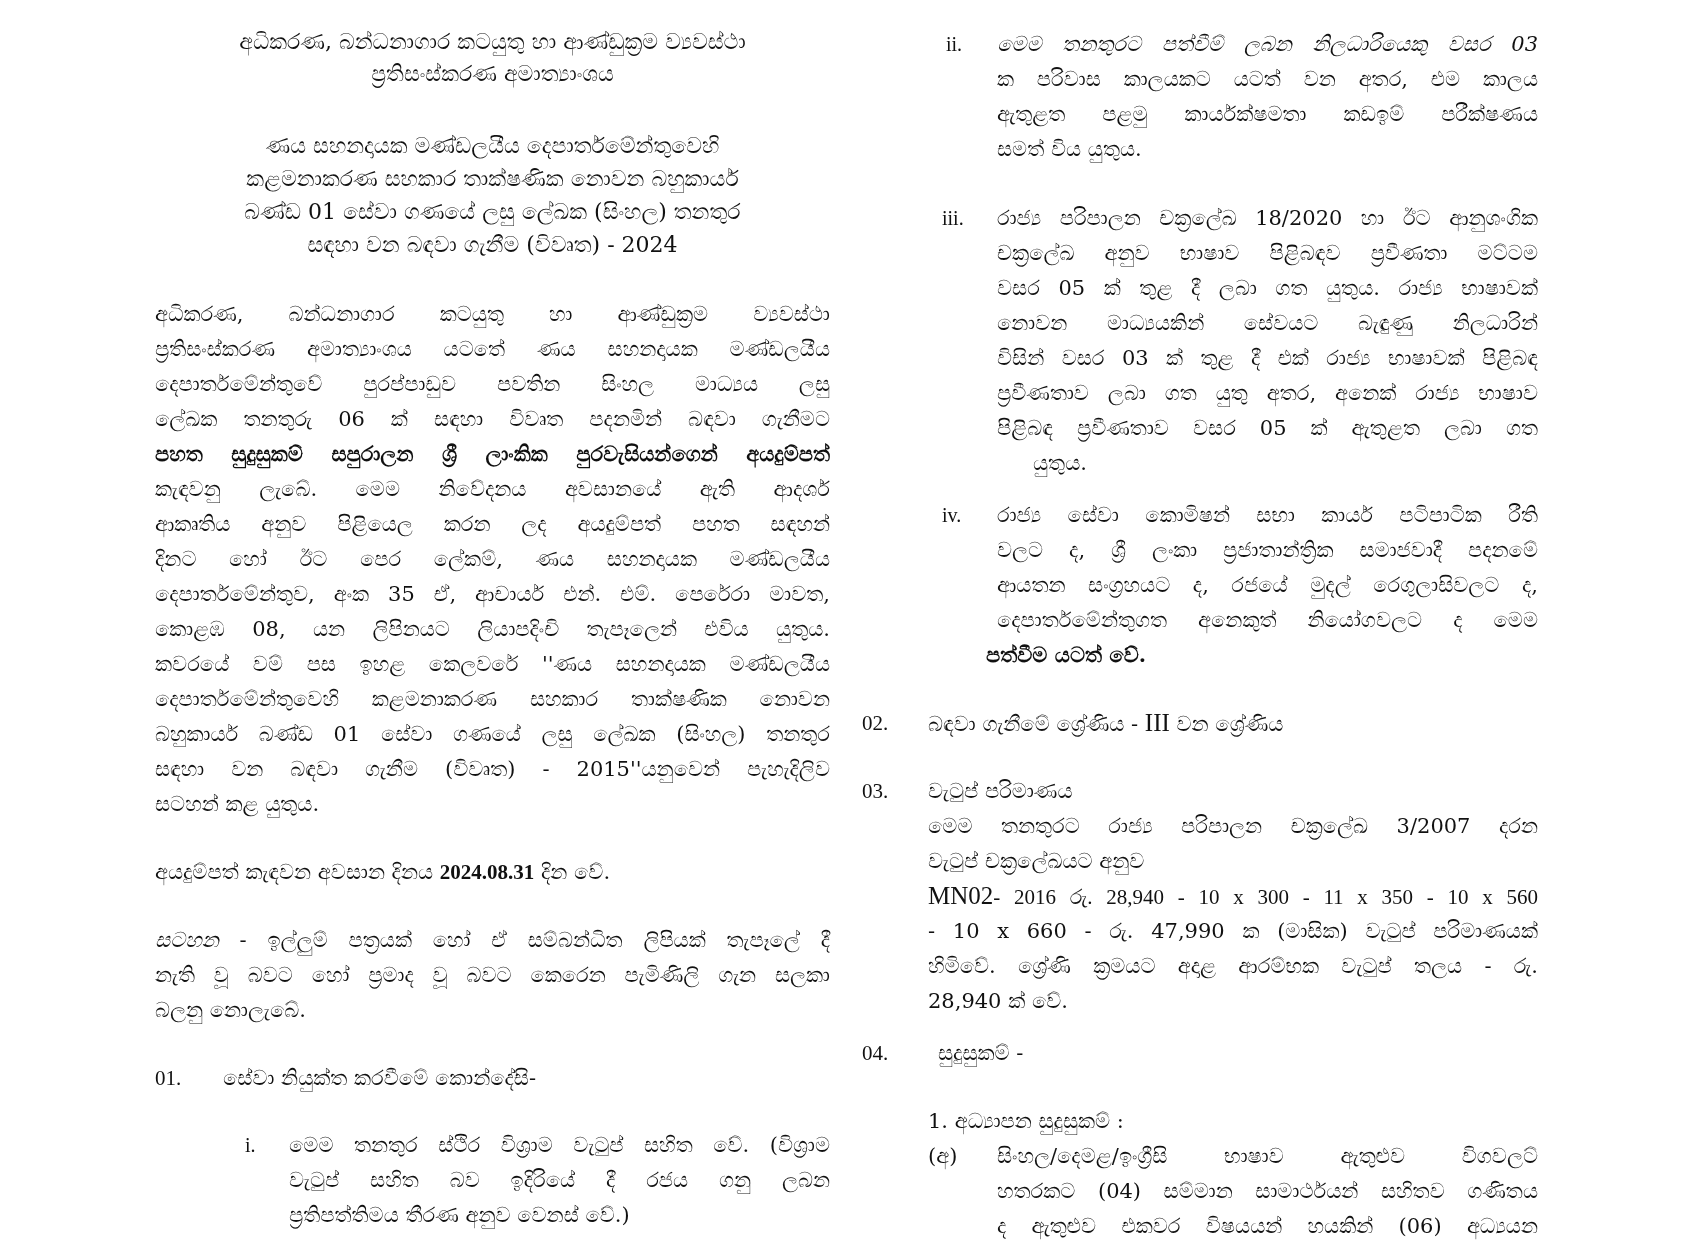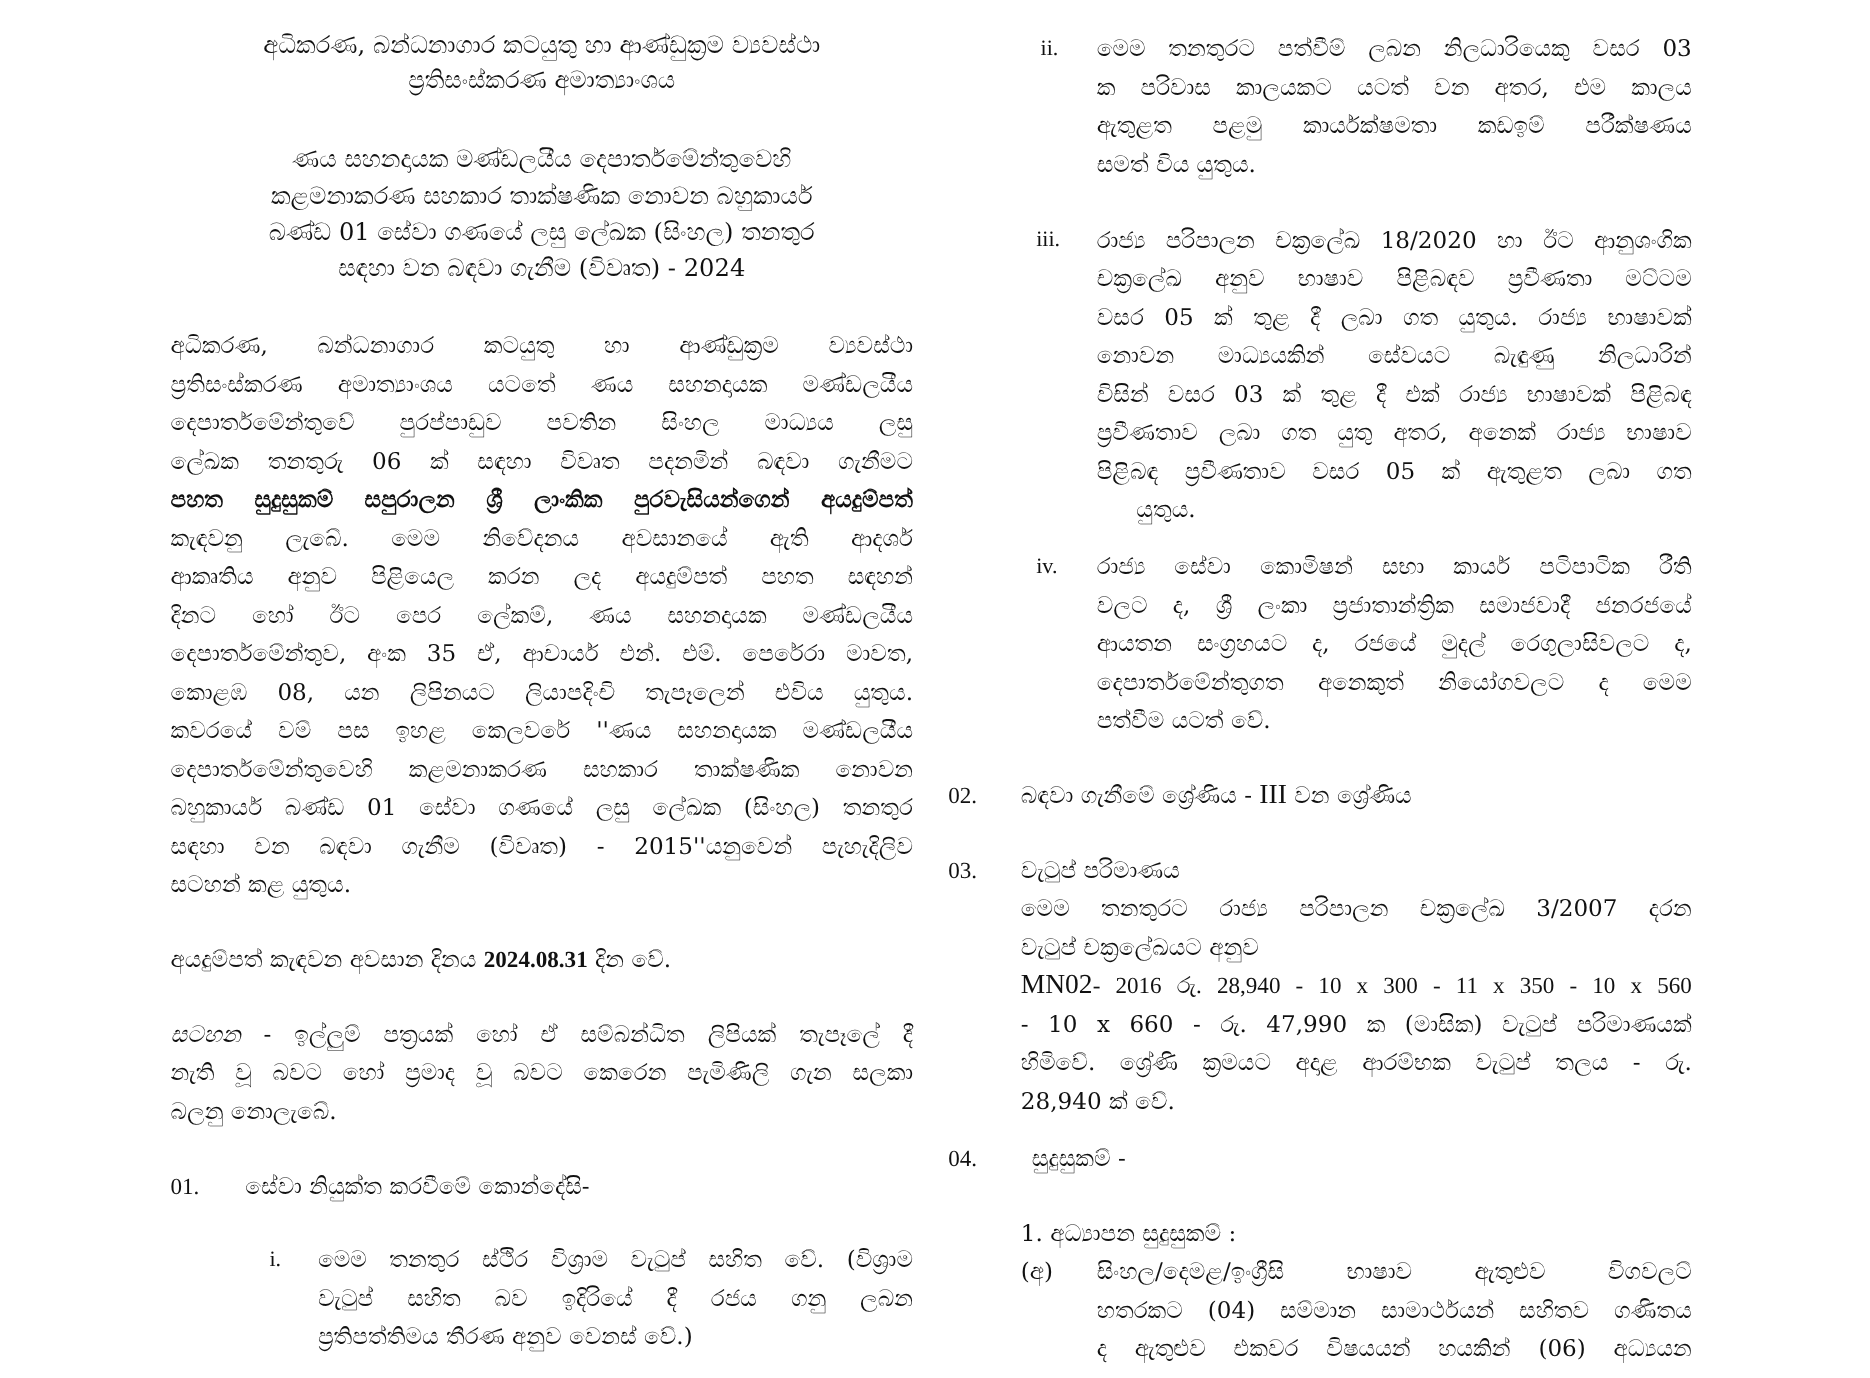--- a/index.html
+++ b/index.html
@@ -69,41 +69,41 @@
     <div class="line" style="top:1063px;left:68px;">සේවා නියුක්ත කරවීමේ කොන්දේසි-</div>
 
     <div class="roman" style="top:1130px;left:90px;">i.</div>
     <div class="line just" style="top:1130px;left:134px;width:541px;">මෙම තනතුර ස්ථිර විශ්‍රාම වැටුප් සහිත වේ. (විශ්‍රාම</div>
     <div class="line just" style="top:1165px;left:134px;width:541px;">වැටුප් සහිත බව ඉදිරියේ දී රජය ගනු ලබන</div>
     <div class="line" style="top:1200px;left:134px;">ප්‍රතිපත්තිමය තීරණ අනුව වෙනස් වේ.)</div>
   </div>
 
   <div class="col col-right">
     <div class="roman" style="top:29px;left:84px;">ii.</div>
-    <div class="line just" style="top:29px;left:135px;width:541px;">මෙම තනතුරට පත්වීම් ලබන නිලධාරියෙකු වසර 03</div>
+    <div class="line just" style="top:29px;left:135px;width:541px;font-style:italic;">මෙම තනතුරට පත්වීම් ලබන නිලධාරියෙකු වසර 03</div>
     <div class="line just" style="top:64px;left:135px;width:541px;">ක පරිවාස කාලයකට යටත් වන අතර, එම කාලය</div>
     <div class="line just" style="top:99px;left:135px;width:541px;">ඇතුළත පළමු කාර්යක්ෂමතා කඩඉම් පරීක්ෂණය</div>
     <div class="line" style="top:134px;left:135px;">සමත් විය යුතුය.</div>
 
     <div class="roman" style="top:203px;left:80px;">iii.</div>
     <div class="line just" style="top:203px;left:135px;width:541px;">රාජ්‍ය පරිපාලන චක්‍රලේඛ 18/2020 හා ඊට ආනුශංගික</div>
     <div class="line just" style="top:238px;left:135px;width:541px;">චක්‍රලේඛ අනුව භාෂාව පිළිබඳව ප්‍රවීණතා මට්ටම</div>
     <div class="line just" style="top:273px;left:135px;width:541px;">වසර 05 ක් තුළ දී ලබා ගත යුතුය. රාජ්‍ය භාෂාවක්</div>
     <div class="line just" style="top:308px;left:135px;width:541px;">නොවන මාධ්‍යයකින් සේවයට බැඳුණු නිලධාරින්</div>
     <div class="line just" style="top:343px;left:135px;width:541px;">විසින් වසර 03 ක් තුළ දී එක් රාජ්‍ය භාෂාවක් පිළිබඳ</div>
     <div class="line just" style="top:378px;left:135px;width:541px;">ප්‍රවීණතාව ලබා ගත යුතු අතර, අනෙක් රාජ්‍ය භාෂාව</div>
     <div class="line just" style="top:413px;left:135px;width:541px;">පිළිබඳ ප්‍රවීණතාව වසර 05 ක් ඇතුළත ලබා ගත</div>
     <div class="line" style="top:448px;left:135px;margin-left:36px;">යුතුය.</div>
 
     <div class="roman" style="top:500px;left:80px;">iv.</div>
     <div class="line just" style="top:500px;left:135px;width:541px;">රාජ්‍ය සේවා කොමිෂන් සභා කාර්ය පටිපාටික රීති</div>
-    <div class="line just" style="top:535px;left:135px;width:541px;">වලට ද, ශ්‍රී ලංකා ප්‍රජාතාන්ත්‍රික සමාජවාදී ජනරජයේ</div>
+    <div class="line just" style="top:535px;left:135px;width:541px;">වලට ද, ශ්‍රී ලංකා ප්‍රජාතාන්ත්‍රික සමාජවාදී පදනමේ</div>
     <div class="line just" style="top:570px;left:135px;width:541px;">ආයතන සංග්‍රහයට ද, රජයේ මුදල් රෙගුලාසිවලට ද,</div>
     <div class="line just" style="top:605px;left:135px;width:541px;">දෙපාර්තමේන්තුගත අනෙකුත් නියෝගවලට ද මෙම</div>
-    <div class="line" style="top:640px;left:135px;">පත්වීම යටත් වේ.</div>
+    <div class="line" style="top:640px;left:124px;font-weight:bold;">පත්වීම යටත් වේ.</div>
 
     <div class="line num" style="top:708px;left:0;">02.</div>
     <div class="line" style="top:708px;left:66px;">
       <span>බඳවා ගැනීමේ ශ්‍රේණිය - </span><span class="num" style="font-size:25px;">III</span><span> වන ශ්‍රේණිය</span>
     </div>
 
     <div class="line num" style="top:776px;left:0;">03.</div>
     <div class="line" style="top:776px;left:66px;">වැටුප් පරිමාණය</div>
     <div class="line just" style="top:811px;left:66px;width:610px;">මෙම තනතුරට රාජ්‍ය පරිපාලන චක්‍රලේඛ 3/2007 දරන</div>
     <div class="line" style="top:846px;left:66px;">වැටුප් චක්‍රලේඛයට අනුව</div>

